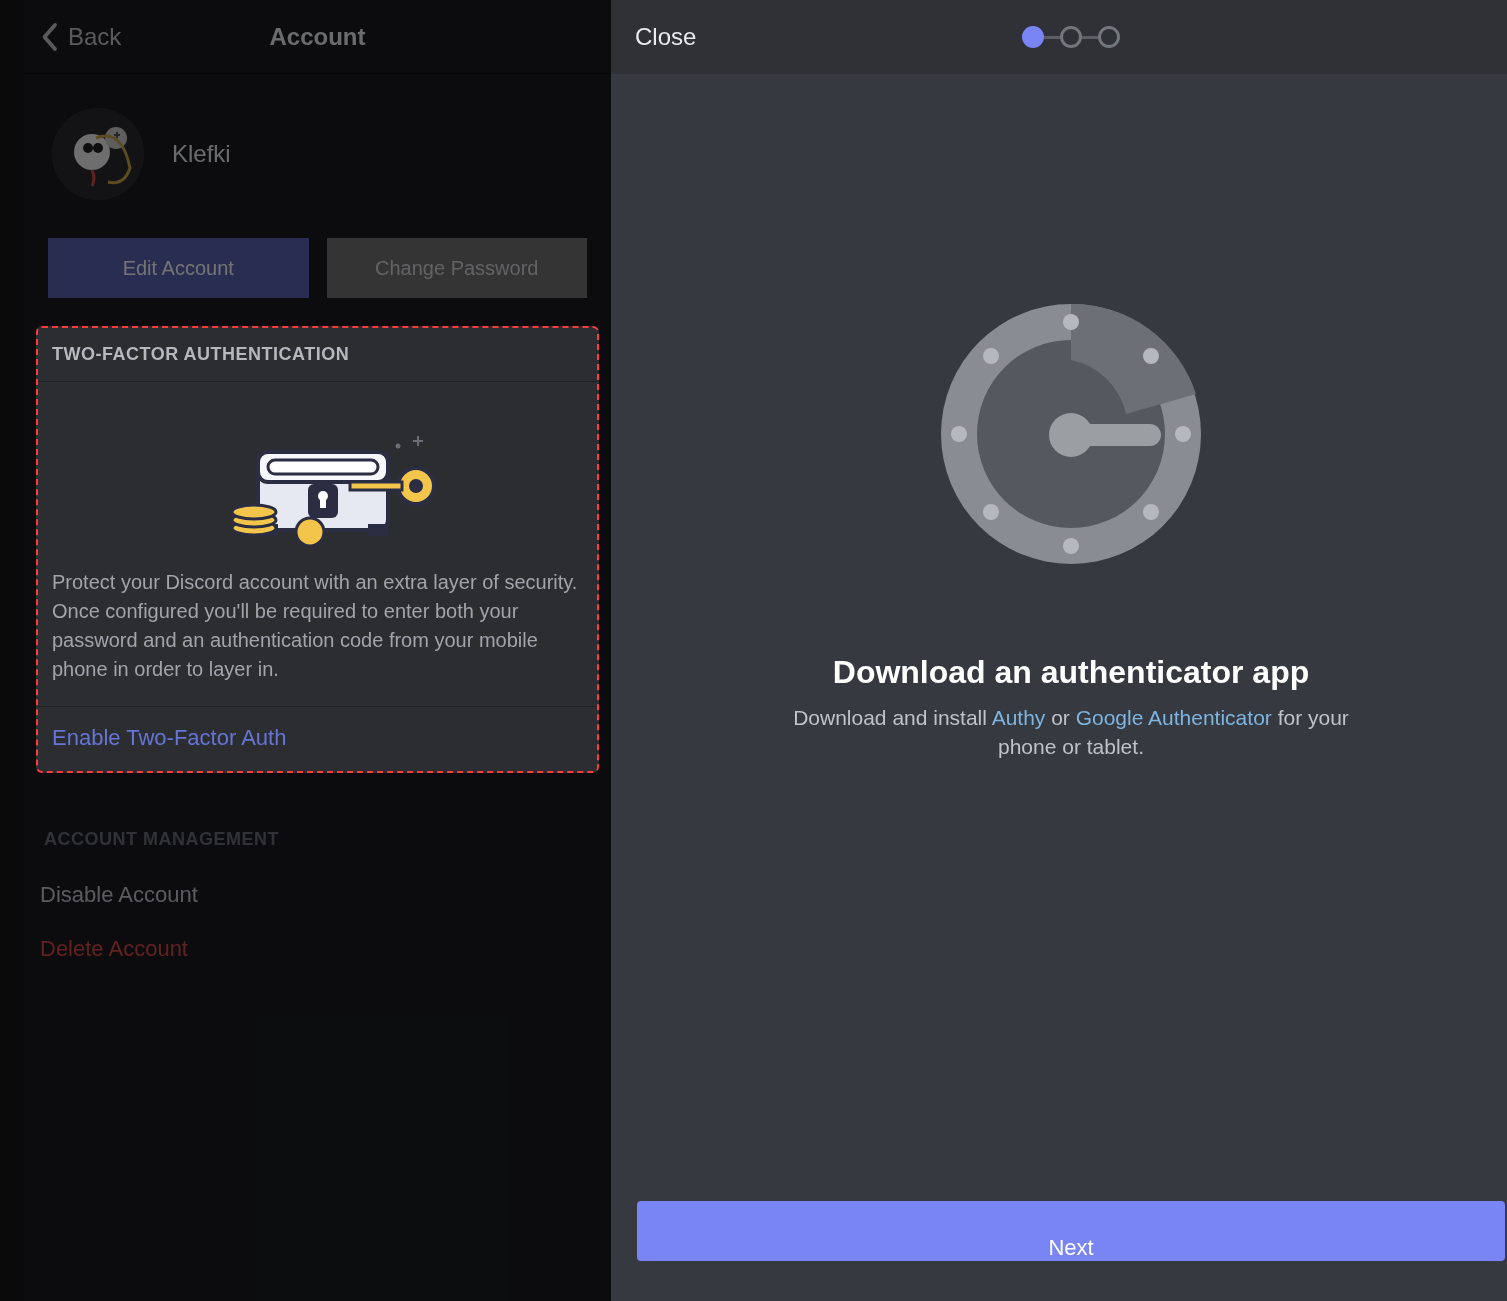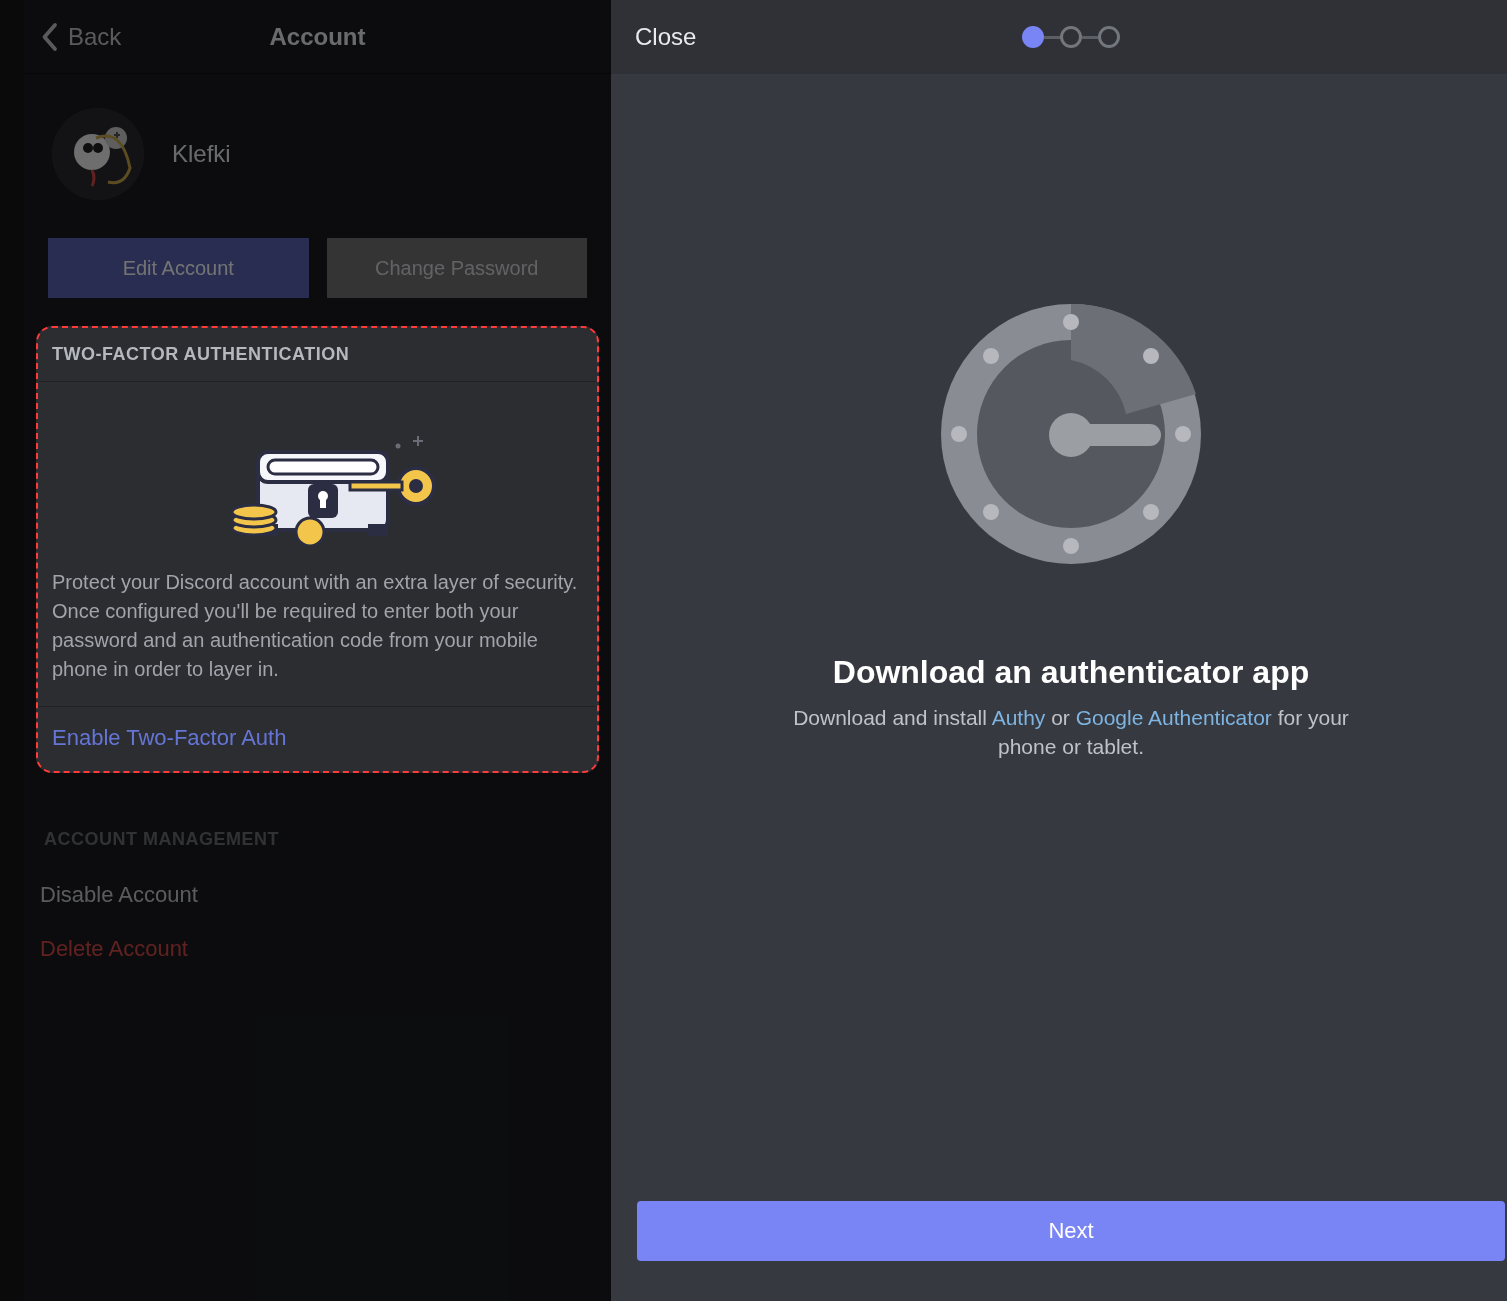--- a/index.html
+++ b/index.html
@@ -17,21 +17,21 @@
 
   .profile { display:flex; align-items:center; padding:34px 28px 38px; gap:28px; }
   .avatar { width:92px; height:92px; border-radius:50%; background:#2a2c31; display:flex; align-items:center; justify-content:center; }
   .username { color:#e9eaee; font-size:24px; }
 
   .btn-row { display:flex; gap:18px; padding:0 24px 28px; }
   .btn { flex:1; height:60px; border-radius:0; display:flex; align-items:center; justify-content:center; font-size:20px; font-weight:500; cursor:pointer; }
   .btn-primary { background:#5964b3; color:#fff; }
   .btn-secondary { background:#737373; color:#d9dadf; }
 
-  .tfa-card { margin:0 12px; border:2px dashed #ff3b3b; border-radius:16px; position:relative; z-index:6; background:#2b2d31; }
+  .tfa-card { margin:0 12px; border:2px dashed #ff3b3b; border-radius:6px; position:relative; z-index:6; background:#2b2d31; }
   .tfa-header { padding:16px 14px; color:#b5b8bf; font-size:18px; letter-spacing:.5px; font-weight:600; border-bottom:1px solid #202226; }
   .tfa-art { display:flex; justify-content:center; padding:24px 0 22px; }
   .tfa-body { padding:0 14px 22px; color:#a2a4ab; font-size:20px; line-height:1.45; border-bottom:1px solid #202226; }
   .tfa-link { padding:18px 14px 20px; }
   .tfa-link a { color:#6575d6; font-size:22px; font-weight:500; text-decoration:none; cursor:pointer; }
 
   .mgmt { margin-top:56px; }
   .mgmt-header { padding:0 20px 18px; color:#6c6f76; font-size:18px; letter-spacing:.5px; font-weight:600; }
   .mgmt-item { padding:14px 16px; font-size:22px; cursor:pointer; }
   .mgmt-disable { color:#c9cbd1; }
@@ -46,21 +46,21 @@
   .dot.active { background:#7984f5; border-color:#7984f5; }
   
   .dots .line { width:16px; height:3px; background:#5b5e65; }
 
   .right-body { flex:1; display:flex; flex-direction:column; align-items:center; padding:0 20px; }
   .safe-icon { margin-top:210px; }
   .right-title { margin-top:66px; color:#ffffff; font-size:32px; font-weight:600; text-align:right; }
   .right-sub { margin-top:12px; color:#bfc2c8; font-size:21px; line-height:1.4; text-align:center; max-width:580px; }
   .right-sub a { color:#7db4e2; text-decoration:none; cursor:pointer; }
 
-  .next { margin-top:auto; margin-bottom:40px; width:calc(100% - 0px); max-width:868px; height:60px; background:#7984f5; color:#fff; font-size:22px; font-weight:500; border-radius:4px; display:flex; align-items:center; justify-content:center; cursor:pointer; }
+  .next { margin-top:auto; margin-bottom:40px; width:calc(100% - 0px); max-width:868px; height:60px; background:#7984f5; color:#fff; font-size:22px; font-weight:500; border-radius:4px; display:flex; align-items:flex-end; justify-content:center; cursor:pointer; }
 </style>
 </head>
 <body>
 
 <div class="wrap">
 
   <div class="left">
 
     <div class="nav">
       <div class="back">

